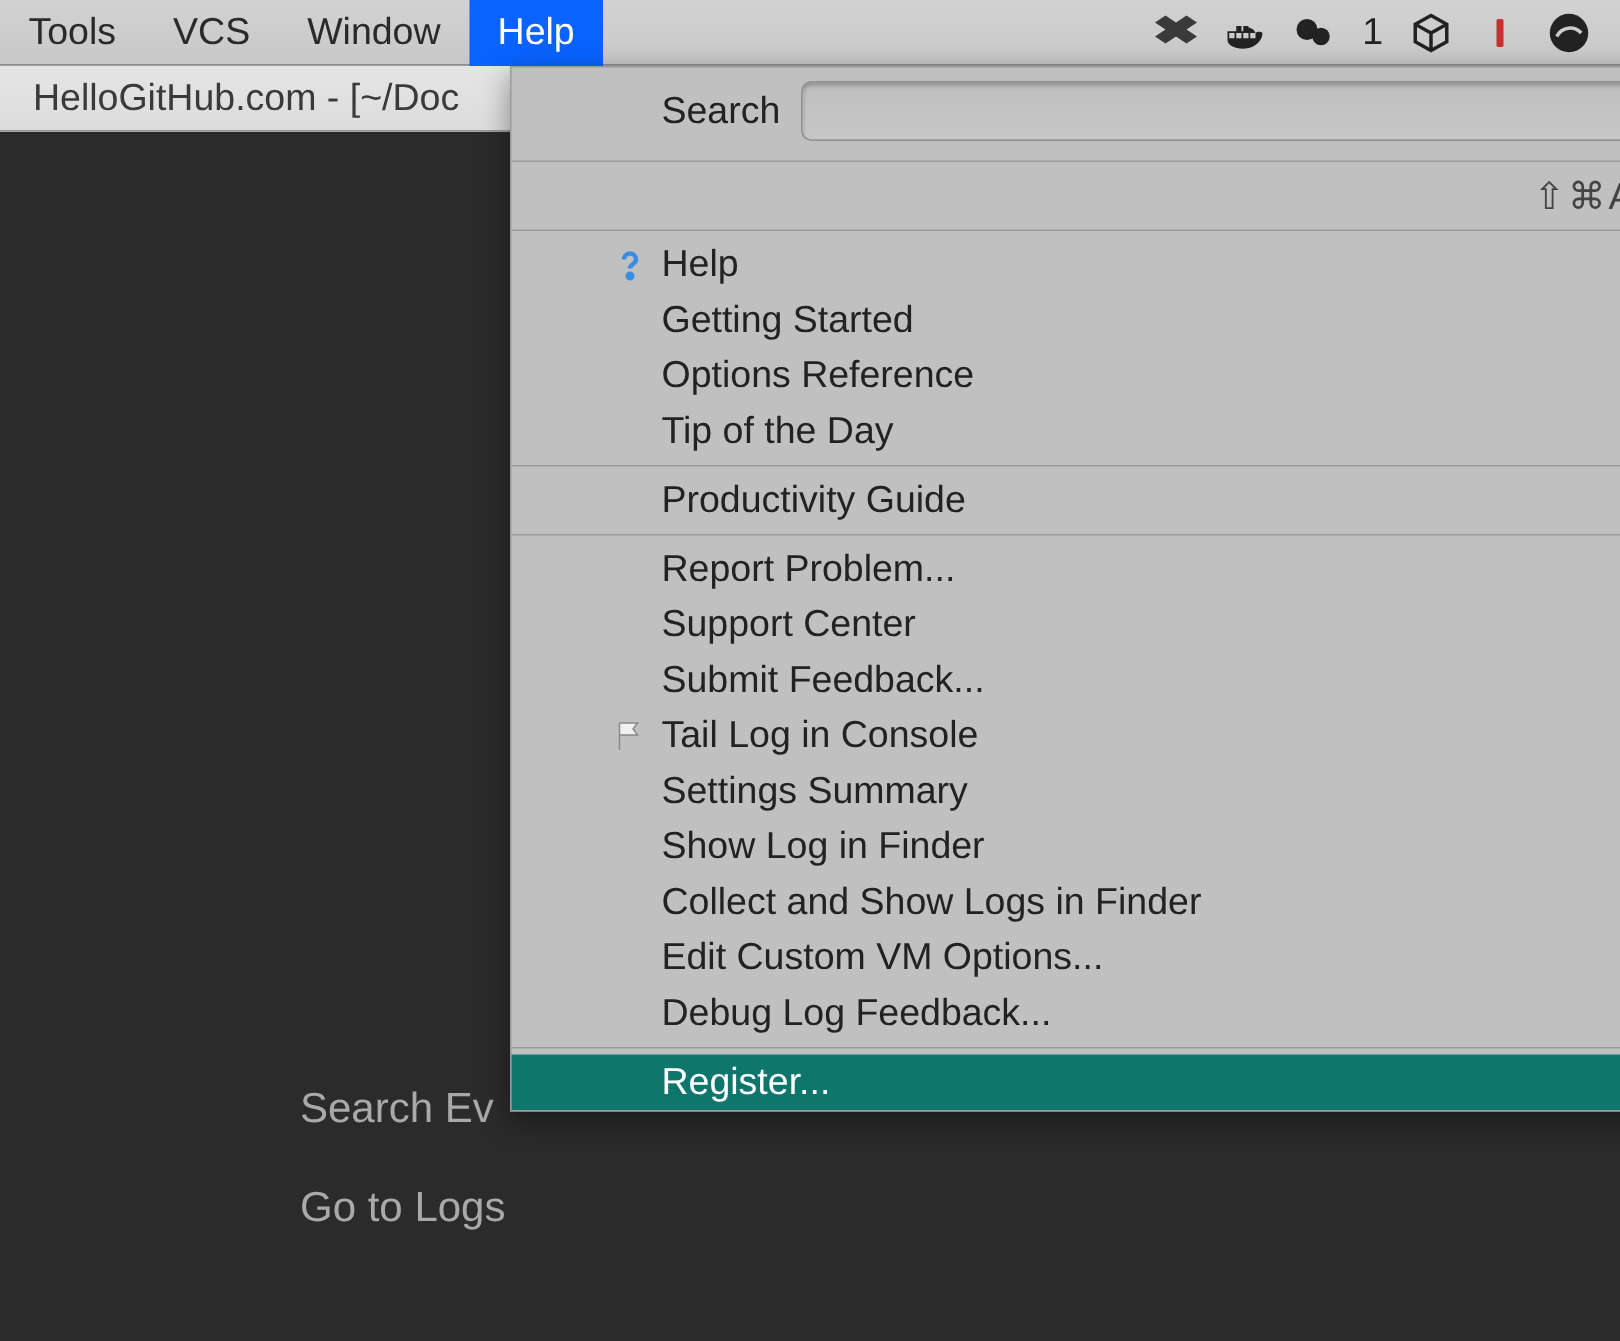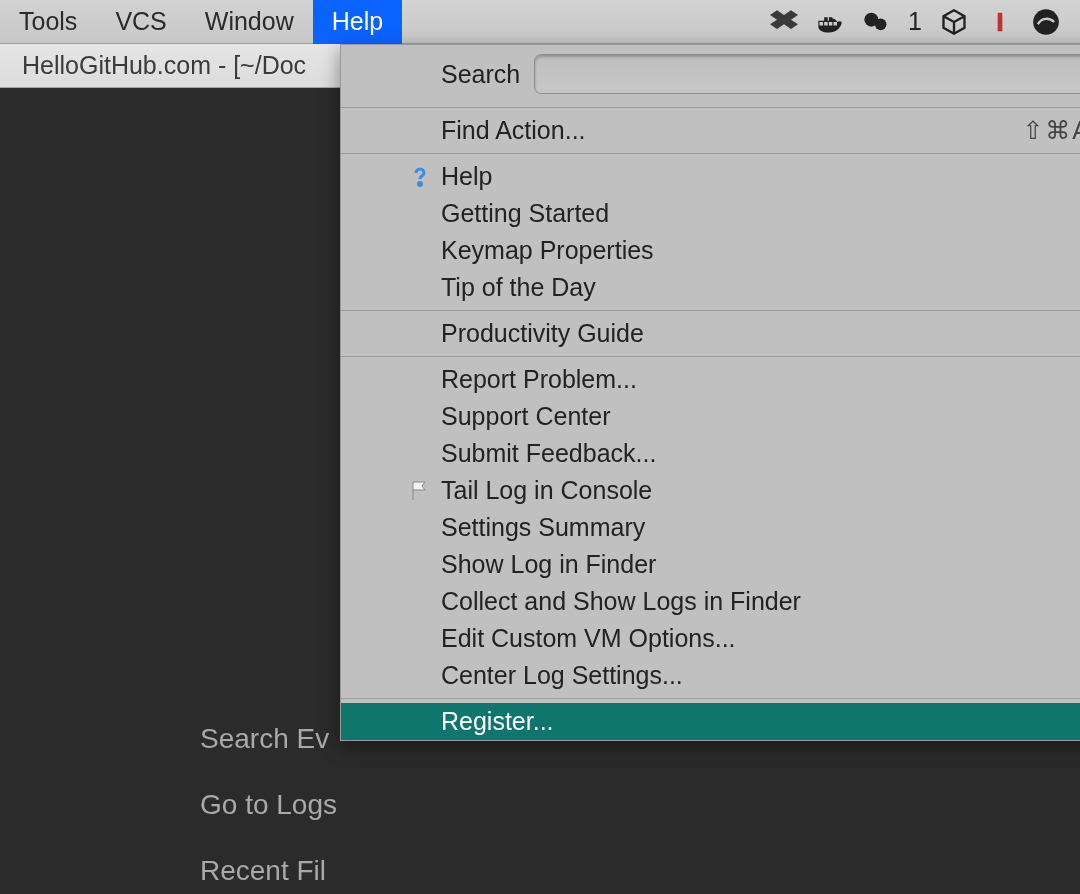--- a/index.html
+++ b/index.html
@@ -171,52 +171,50 @@
 </div>
 
 <div class="titlebar">
   <span>HelloGitHub.com - [~/Doc</span>
 </div>
 
 <div class="editor-area">
   <div class="welcome-list">
     <div>Search Ev</div>
     <div>Go to Logs</div>
-    <div>Recent Fil</div>
 
   </div>
 </div>
 
 <div class="dropdown">
   <div class="menu-row search-row">
     <span>Search</span>
     <div class="search-input"></div>
   </div>
   <div class="menu-sep"></div>
 
   <div class="menu-row">
-    <span>Find Action...</span>
     <span class="shortcut">⇧⌘A</span>
   </div>
   <div class="menu-sep"></div>
 
   <div class="menu-row">
     <span class="row-icon">
       <svg viewBox="0 0 24 24" fill="none" stroke="#3a8de0" stroke-width="3">
           <path d="M8 8a4 4 0 118 0c0 3-4 3-4 6"></path>
           <circle cx="12" cy="19" r="1.5" fill="#3a8de0"></circle>
         </svg>
     </span>
     <span>Help</span>
   </div>
   <div class="menu-row">
       <span>Getting Started</span>
     </div>
   <div class="menu-row">
-      <span>Keymap Properties</span>
+      <span>Options Reference</span>
     </div>
   <div class="menu-row">
       <span>Tip of the Day</span>
     </div>
   <div class="menu-sep"></div>
 
   <div class="menu-row">
       <span>Productivity Guide</span>
     </div>
   <div class="menu-sep"></div>
@@ -244,20 +242,20 @@
   <div class="menu-row">
       <span>Show Log in Finder</span>
     </div>
   <div class="menu-row">
       <span>Collect and Show Logs in Finder</span>
     </div>
   <div class="menu-row">
       <span>Edit Custom VM Options...</span>
     </div>
   <div class="menu-row">
-      <span>Center Log Settings...</span>
+      <span>Debug Log Feedback...</span>
     </div>
   <div class="menu-sep"></div>
 
   <div class="menu-row selected-row">
       <span>Register...</span>
     </div>
 </div>
 
 </body></html>

